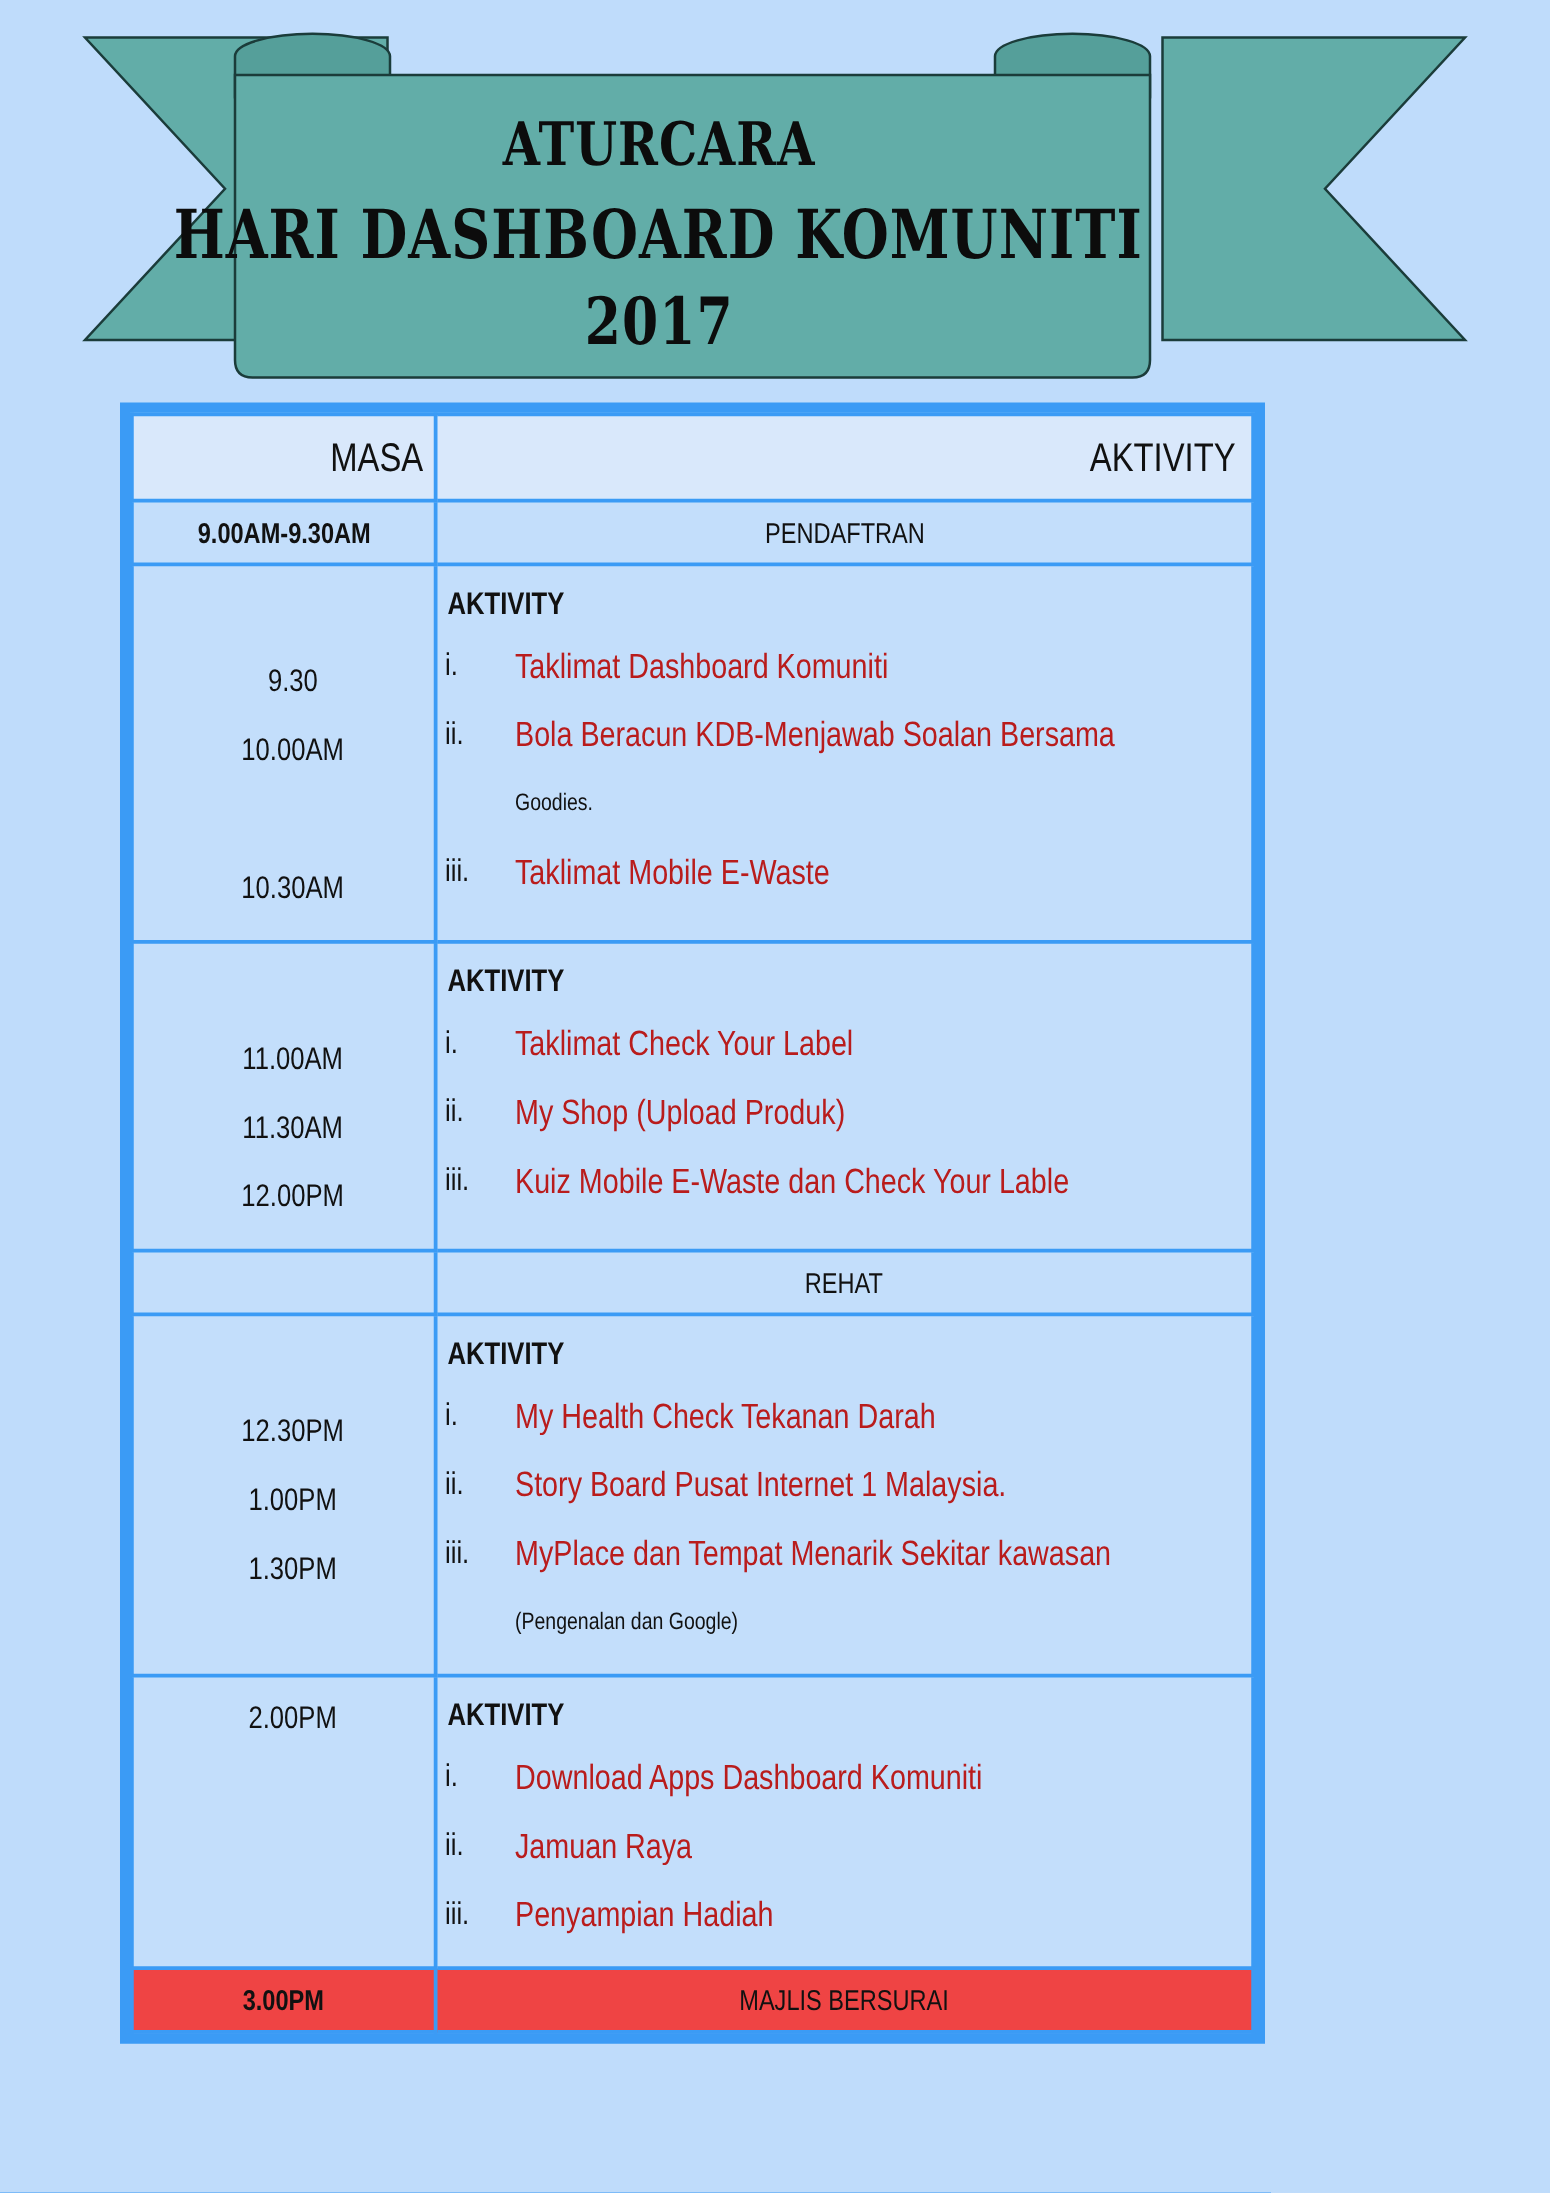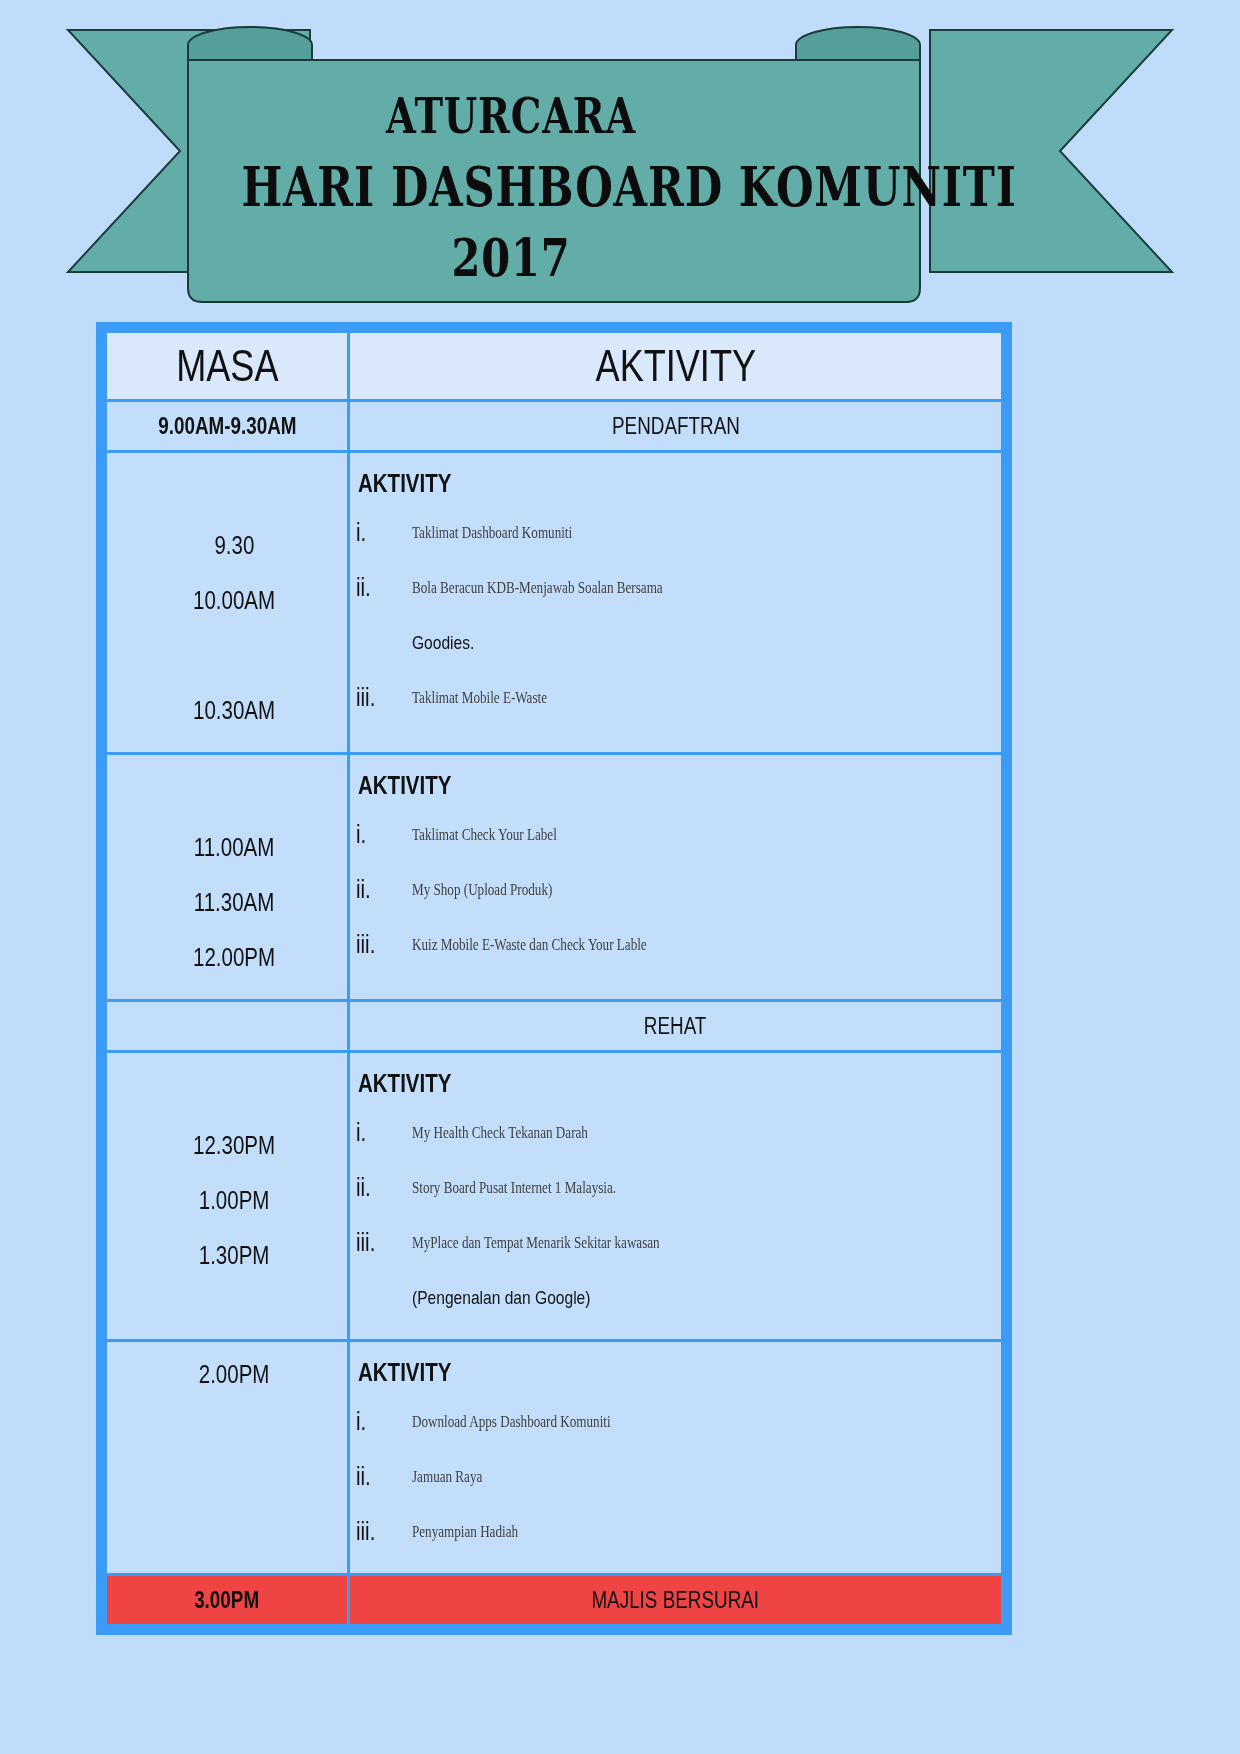--- a/index.html
+++ b/index.html
@@ -7,22 +7,22 @@
     width:1240px;height:1754px;
     background:#bfdcfb;
     font-family:"Liberation Sans","DejaVu Sans",sans-serif;
     overflow:hidden;position:relative;
   }
 
   
   .banner-wrap{position:absolute;left:0;top:0;width:1240px;height:320px;}
   .banner-svg{position:absolute;left:0;top:0;}
   .banner-text{
-    position:absolute;left:174px;top:52px;width:674px;height:250px;
-    display:flex;flex-direction:column;justify-content:flex-start;
+    position:absolute;left:190px;top:52px;width:674px;height:250px;
+    display:flex;flex-direction:column;align-items:center;justify-content:flex-start;
     text-align:center;
     pointer-events:none;
   }
   .bt-line{
     font-family:"DejaVu Serif","Liberation Serif",serif;
     font-weight:bold;color:#0c0c0c;
     letter-spacing:1px;
     transform:scaleX(.80);
     transform-origin:center center;
     white-space:nowrap;
@@ -64,21 +64,21 @@
   .cond-c{
     display:inline-block;
     transform:scaleX(.82);
     transform-origin:center center;
     white-space:nowrap;
   }
 
   
   tr.head td{background:#d9e8fb;height:66px;vertical-align:middle;}
   .head-txt{
-    font-size:44px;color:#111;font-weight:normal;text-align:center;
+    font-size:32px;color:#111;font-weight:normal;text-align:right;
   }
 
   
   tr.simple td{vertical-align:middle;height:48px;}
   tr.simple.lite td{background:#ef4444;}
   .simple-time{font-size:23px;font-weight:bold;color:#111;text-align:center;text-decoration:underline;}
   .simple-act{font-size:23px;font-weight:normal;color:#111;text-align:center;}
 
   
   .times{padding:10px 0 14px 14px;}
@@ -94,21 +94,21 @@
     margin:0 0 0 2px;height:44px;line-height:44px;
   }
   .act-row{
     display:flex;align-items:flex-start;
     height:55px;line-height:55px;
   }
   .act-num{
     width:56px;flex:0 0 56px;
     font-size:25px;color:#111;
   }
-  .act-txt{font-size:16px;color:#404040;font-family:Liberation Serif, serif;}
+  .act-txt{font-size:28px;color:#b91c1c;}
   .act-cont{
     font-size:19px;color:#111;
     margin-left:56px;height:55px;line-height:55px;
   }
 </style>
 </head>
 <body>
 
 <div class="banner-wrap">
   <svg class="banner-svg" width="1240" height="320" viewBox="0 0 1240 320">

